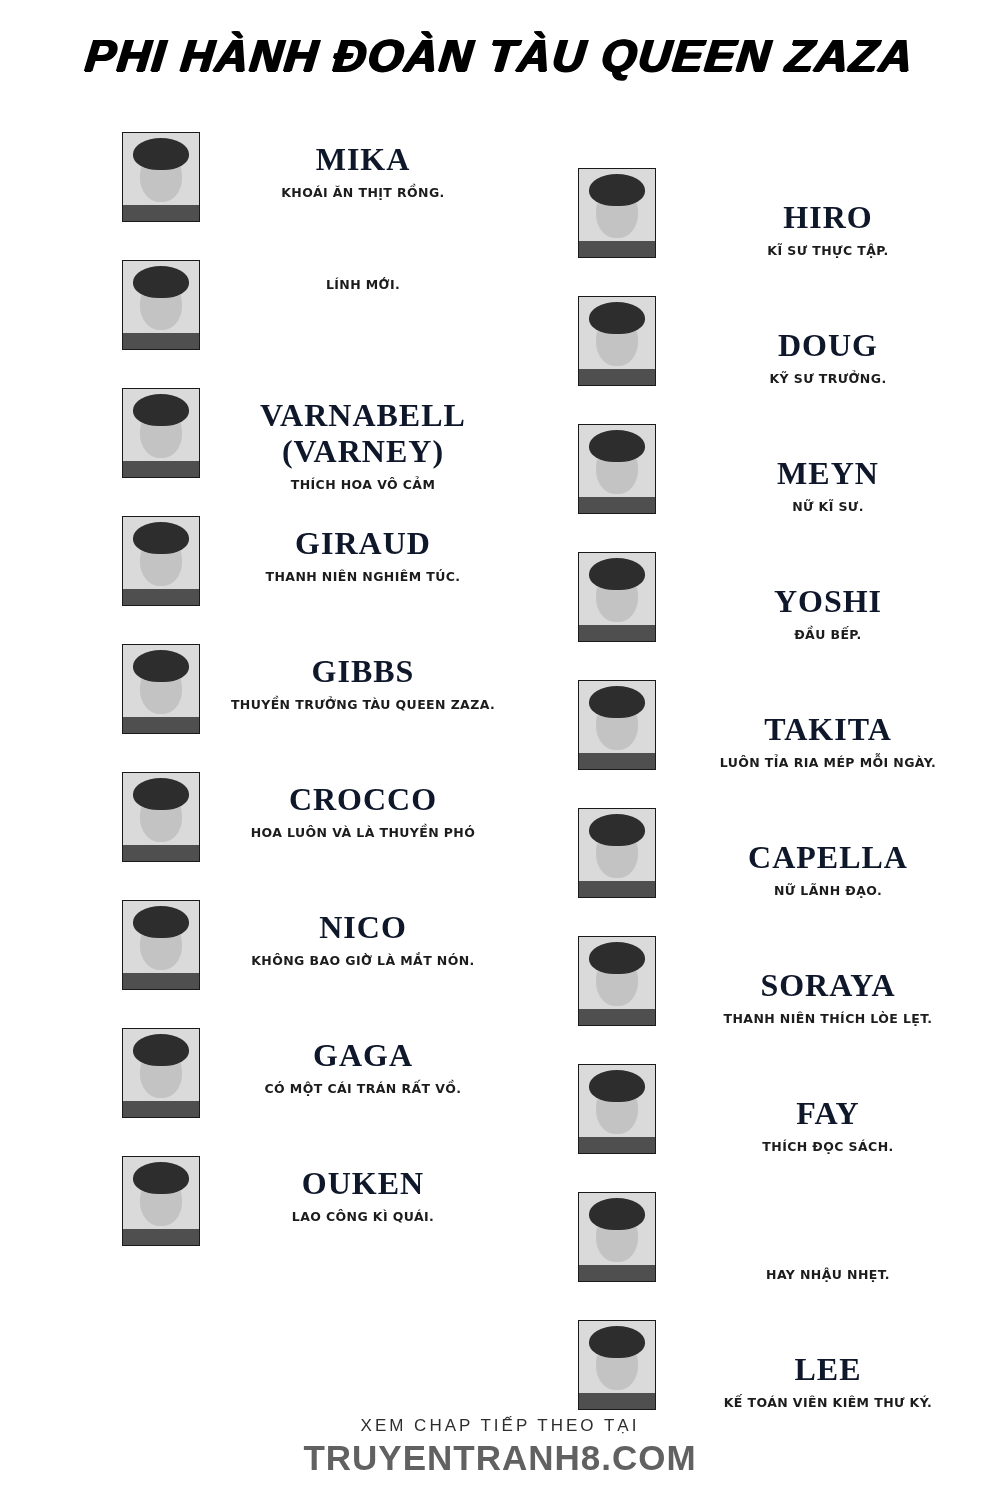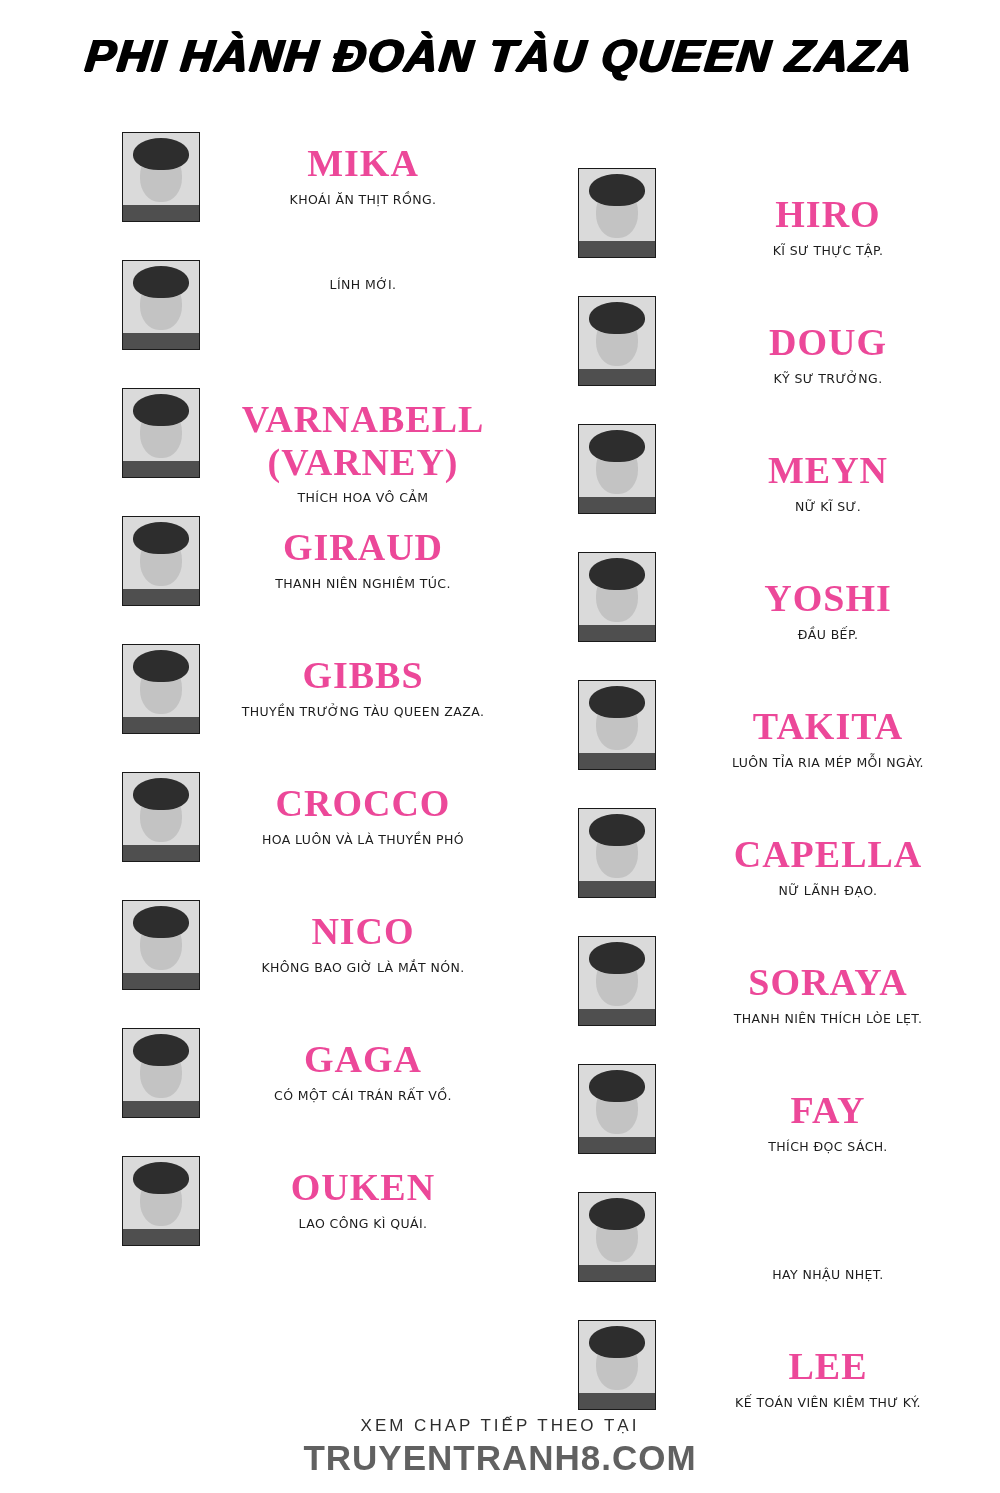--- a/index.html
+++ b/index.html
@@ -38,26 +38,26 @@
   }
   .portrait::after{ 
     content:"";position:absolute;top:5px;left:10px;width:56px;height:32px;
     background:#2d2d2d;border-radius:50% 50% 45% 45%;
   }
 
   .info{flex:1;text-align:center;padding-top:12px;}
   .col-left .info{padding-left:26px;}
   .name{
     font-family:"Liberation Serif",serif;font-weight:700;
-    font-size:38px;letter-spacing:1px;line-height:1.12;color:#ec4899;
+    font-size:32px;letter-spacing:1px;line-height:1.12;color:#0f172a;
   }
   .name:empty{display:none;}
   .desc{
     margin-top:7px;
-    font-family:"DejaVu Sans",sans-serif;font-weight:400;
+    font-family:"DejaVu Sans",sans-serif;font-weight:700;
     font-size:12.5px;letter-spacing:0.4px;color:#1c1c1c;
   }
 
   
   .footer{text-align:center;margin-top:6px;}
   .footer-note{
     font-weight:400;font-size:17px;letter-spacing:3px;color:#2e2e2e;
   }
   .footer-brand{
     margin-top:2px;font-weight:900;font-size:35px;letter-spacing:1px;color:#616161;

